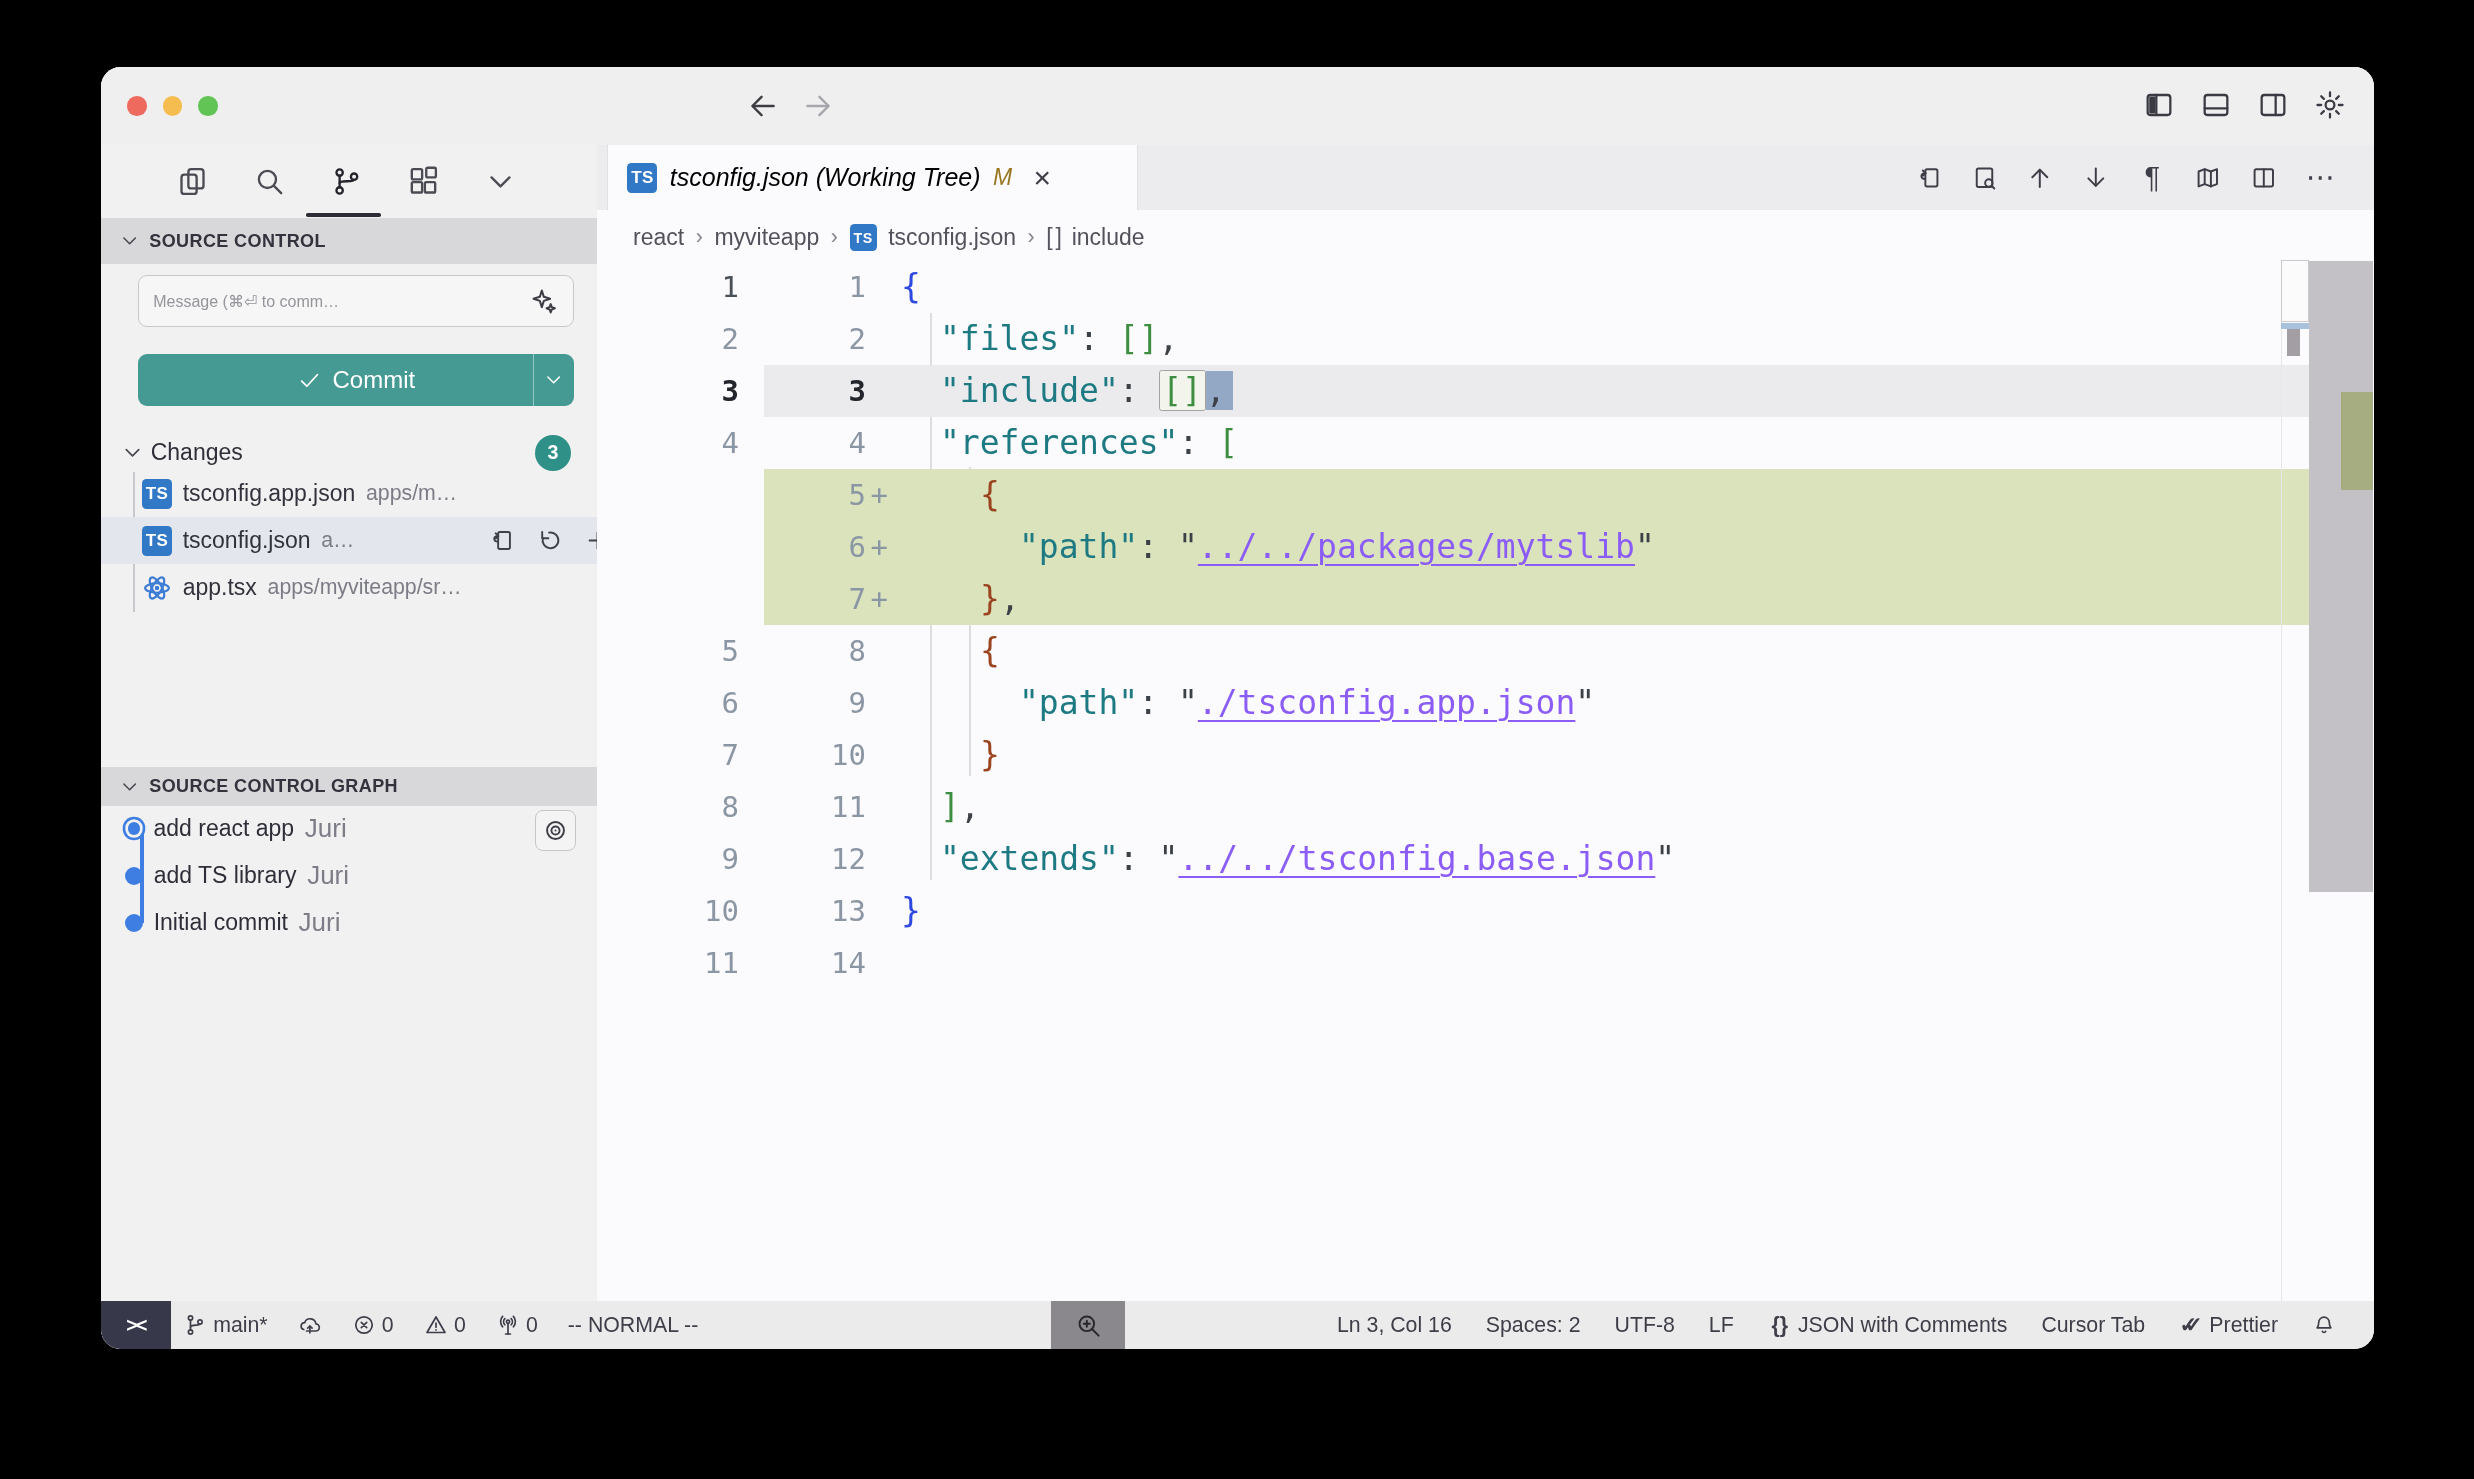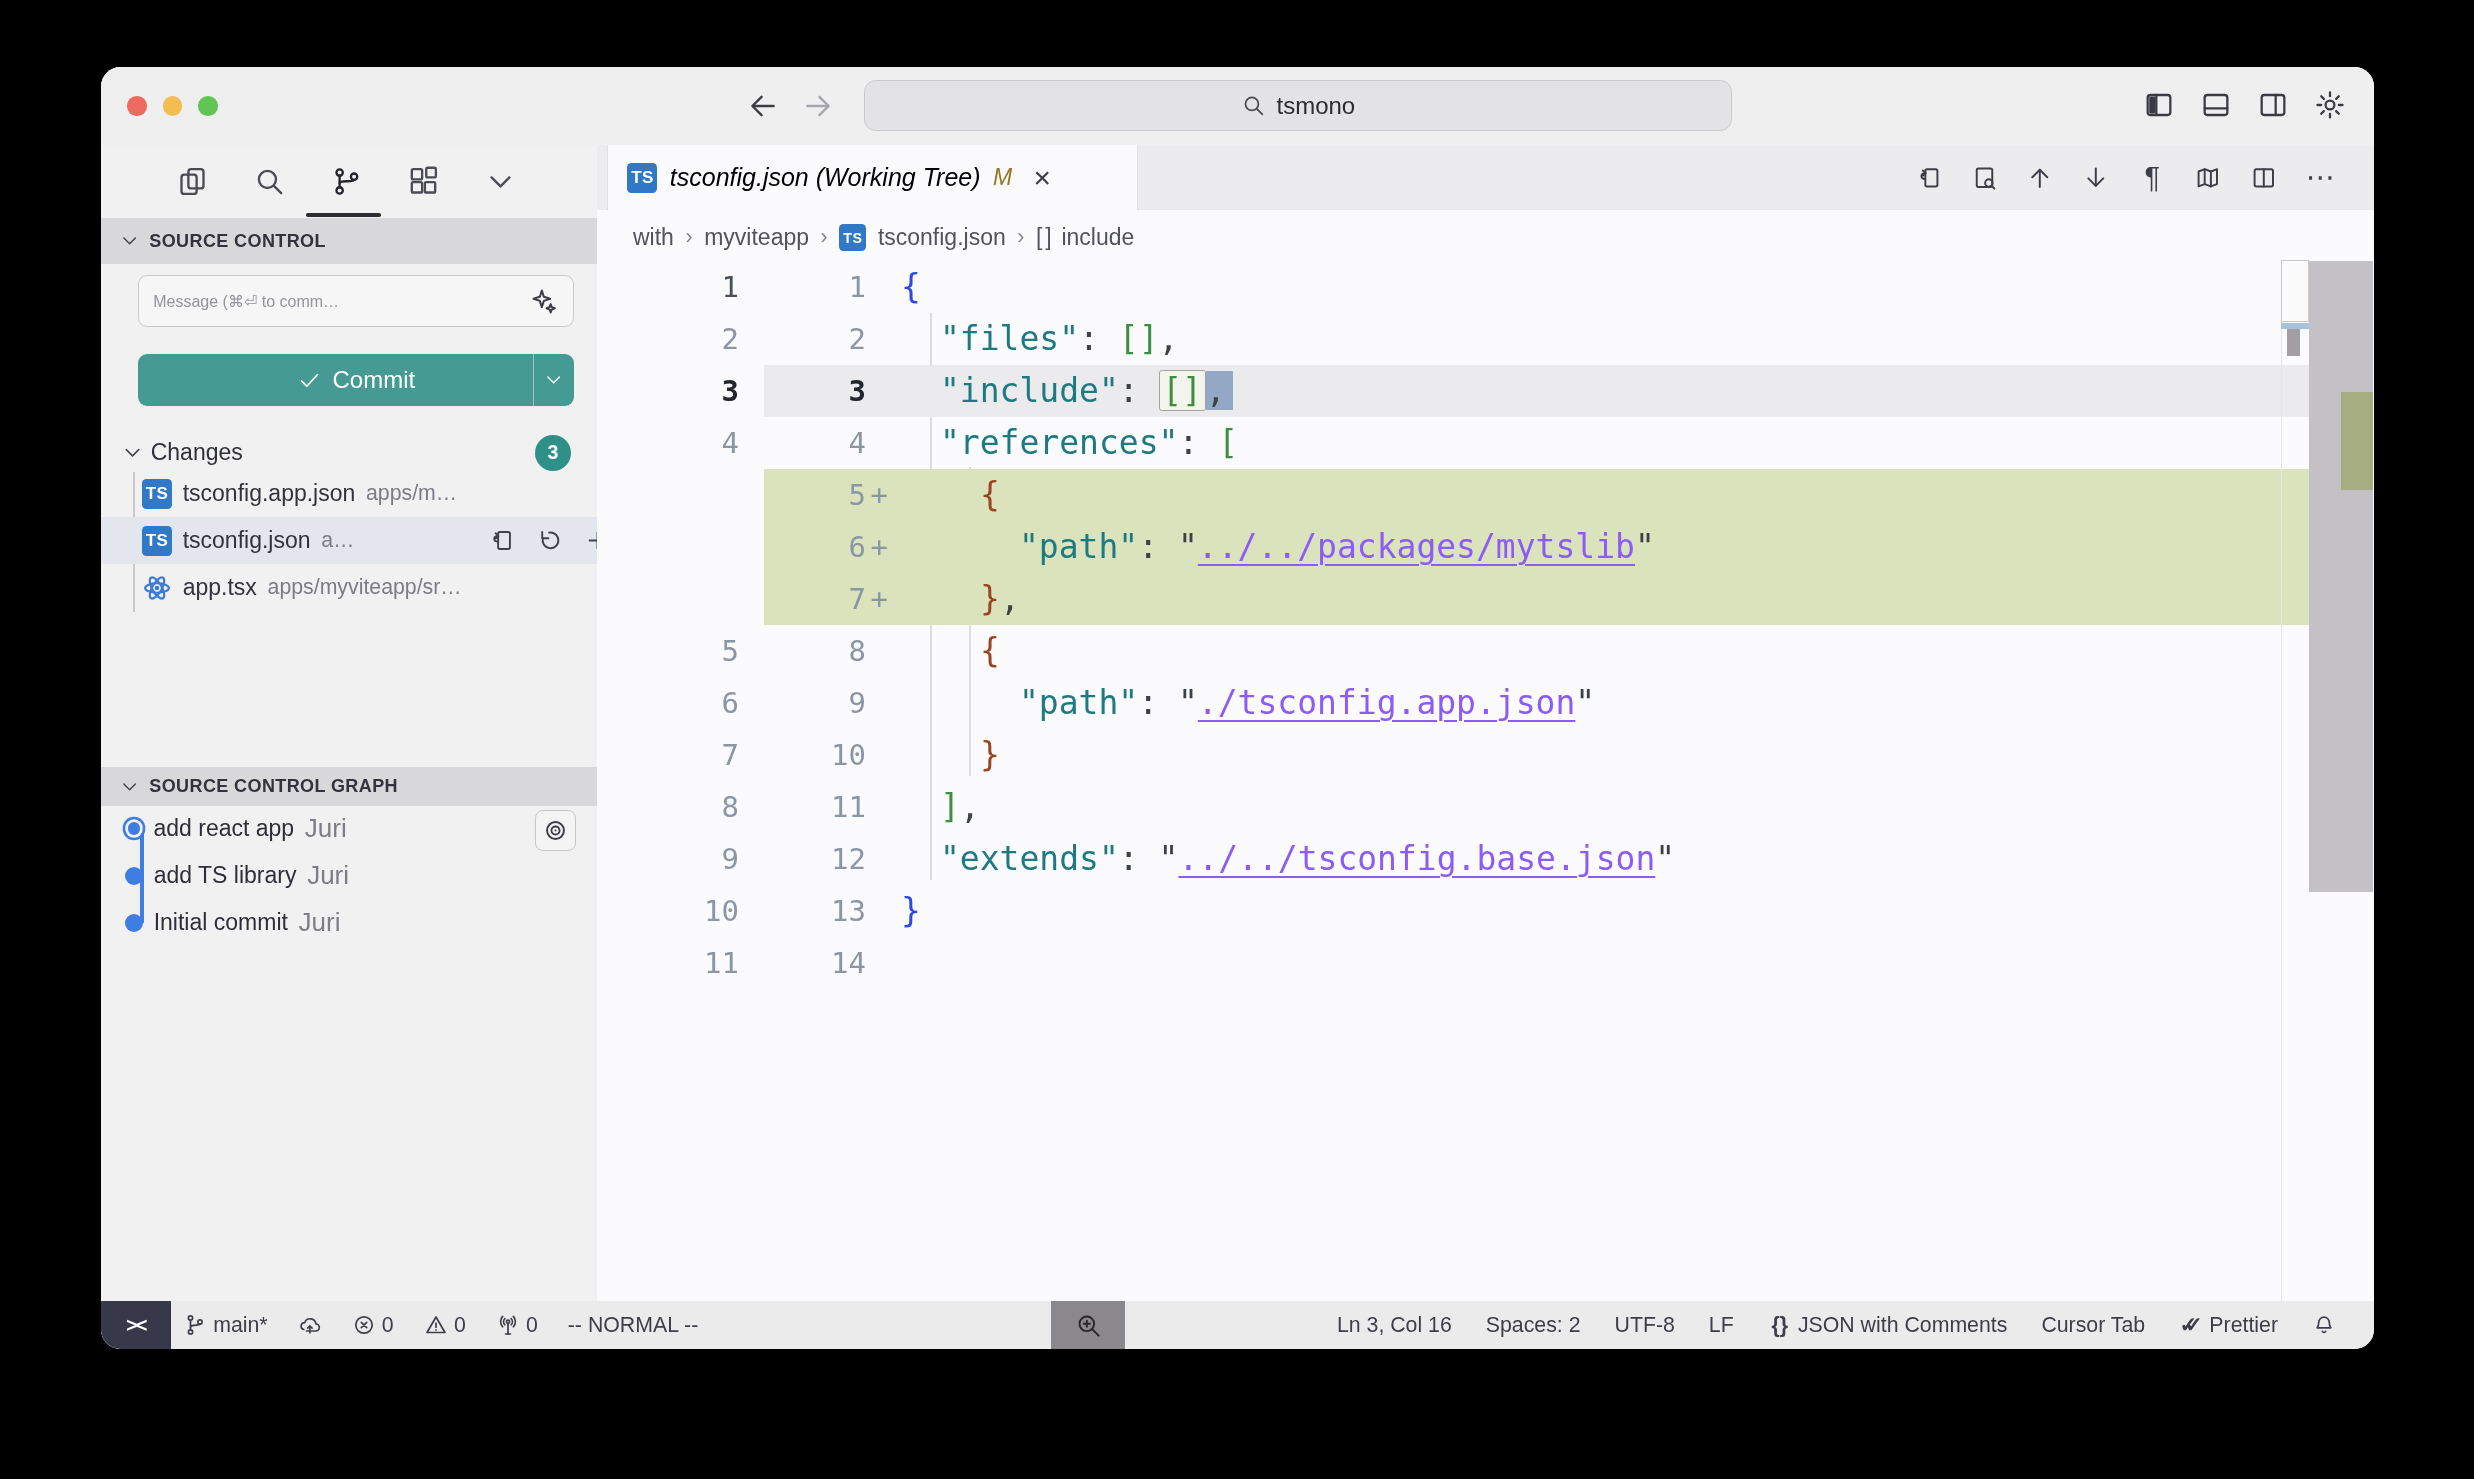--- a/index.html
+++ b/index.html
@@ -132,29 +132,20 @@
             <path d="M11 5.5 L4.5 12 L11 18.5"></path>
           </svg>
         </span>
         <span class="icn navbtn dis" style="width: 34px; height: 34px;">
           <svg viewBox="0 0 24 24">
             <path d="M4.5 12 H19"></path>
             <path d="M13 5.5 L19.5 12 L13 18.5"></path>
           </svg>
         </span>
       </div>
-    <div class="cmdcenter">
-      <span class="icn" style="width:25px;height:25px;color:#4a4a52">
-          <svg viewBox="0 0 24 24">
-            <circle cx="10.5" cy="10.5" r="6.2"></circle>
-            <path d="M15.2 15.2 L20.5 20.5"></path>
-          </svg>
-        </span>
-      <span>tsmono</span>
-    </div>
     <div class="wincontrols" id="titlebar-controls">
         <span class="icn" style="width: 32px; height: 32px;">
           <svg viewBox="0 0 24 24">
             <rect x="3.5" y="4.5" width="17" height="15" rx="2"></rect>
             <path d="M10 4.5 V19.5"></path>
             <path d="M5.5 6.5 h3 v11 h-3 z" fill="currentColor" stroke="currentColor"></path>
           </svg>
         </span>
         <span class="icn" style="width: 32px; height: 32px;">
           <svg viewBox="0 0 24 24">
@@ -392,21 +383,21 @@
             <svg viewBox="0 0 24 24">
               <rect x="4" y="4.5" width="16" height="15" rx="1.5"></rect>
               <path d="M12 4.5 V19.5"></path>
             </svg>
           </span>
           <span class="icn txt" style="width: 27.6px; height: 27.6px;">⋯</span>
         </div>
     </div>
 
     <div class="crumbs" id="breadcrumbs">
-        <span>with</span>
+        <span>react</span>
         <span class="sep">›</span>
         <span>myviteapp</span>
         <span class="sep">›</span>
         <span class="tsbadge">TS</span>
         <span>tsconfig.json</span>
         <span class="sep">›</span>
         <span class="sym">[ ]</span>
         <span>include</span>
       </div>
 

